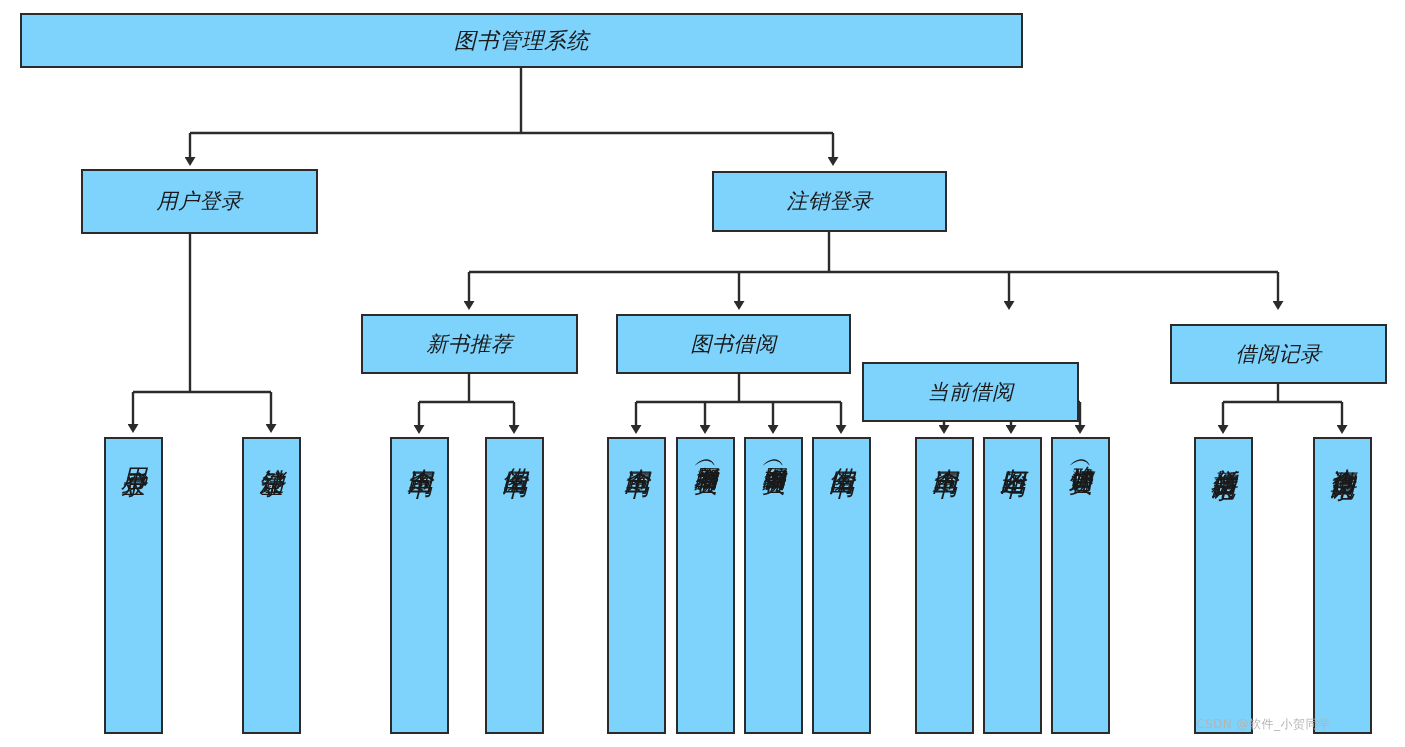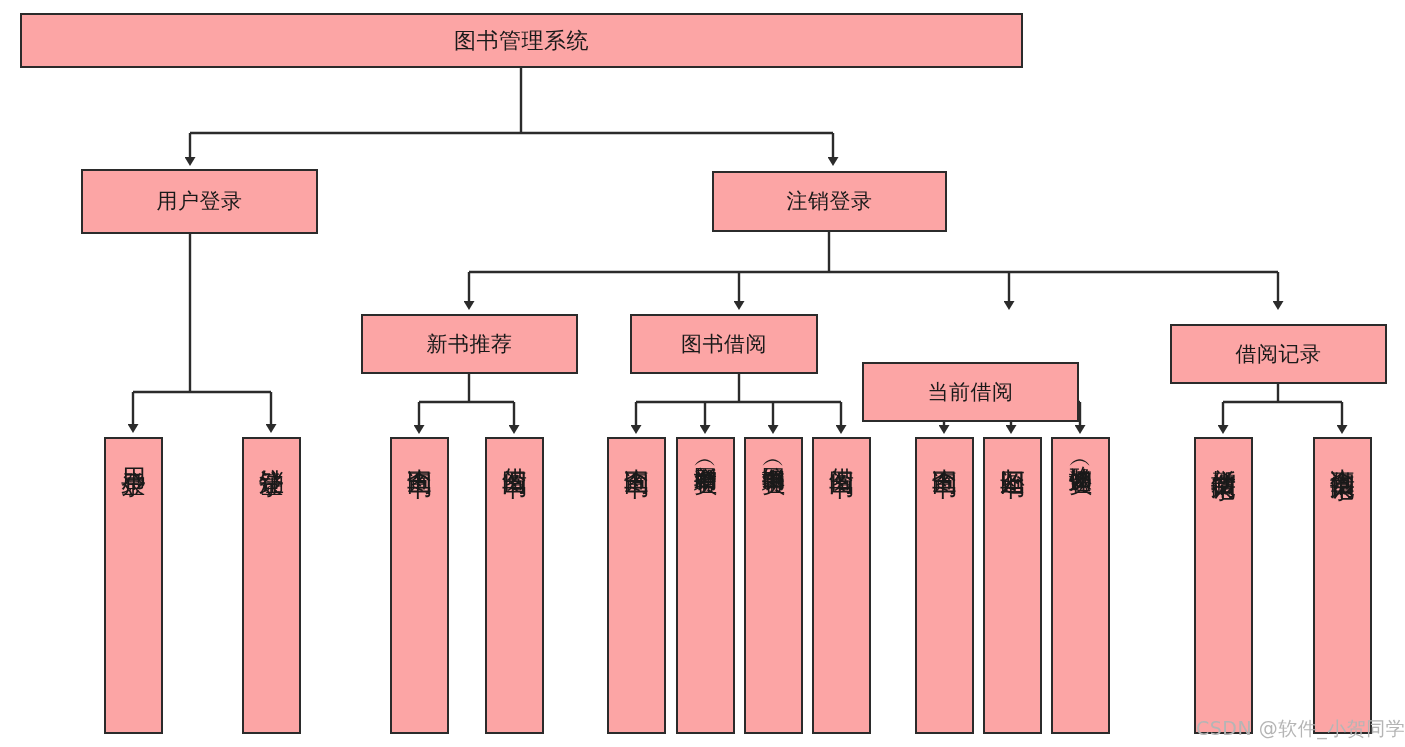--- a/index.html
+++ b/index.html
@@ -23,27 +23,28 @@
     position: absolute;
     left: 0;
     top: 0;
     width: 1405px;
     height: 747px;
     pointer-events: none;
   }
   .node {
     position: absolute;
     box-sizing: border-box;
-    background: #fca5a5;
+    background: #7dd3fc;
     border: 2px solid #2b2b2b;
     display: flex;
     align-items: center;
     justify-content: center;
     text-align: center;
     z-index: 3;
+    font-style: italic;
   }
   .node .label {
     display: block;
     line-height: 1.18;
     letter-spacing: 0.5px;
     color: #1a1a1a;
   }
   
   .node.horiz .label {
     font-size: 21px;
@@ -65,21 +66,21 @@
     letter-spacing: 2px;
     white-space: nowrap;
     text-align: left;
   }
   .node.vert.narrowtext .label {
     font-size: 23px;
     letter-spacing: 1px;
   }
   .watermark {
     position: absolute;
-    font-size: 19px;
+    font-size: 12px;
     color: #b5b5b5;
     white-space: nowrap;
     z-index: 5;
     letter-spacing: 0.5px;
   }
 </style>
 </head>
 <body>
 
 <div id="canvas">
@@ -141,21 +142,21 @@
   <div class="node horiz" style="left:81px; top:169px; width:237px; height:65px;">
     <span class="label">用户登录</span>
   </div>
   <div class="node horiz" style="left:712px; top:171px; width:235px; height:61px;">
     <span class="label">注销登录</span>
   </div>
 
   <div class="node horiz" style="left:361px; top:314px; width:217px; height:60px;">
     <span class="label">新书推荐</span>
   </div>
-  <div class="node horiz" style="left:630px; top:314px; width:188px; height:60px;">
+  <div class="node horiz" style="left:616px; top:314px; width:235px; height:60px;">
     <span class="label">图书借阅</span>
   </div>
   <div class="node horiz" style="left:862px; top:314px; width:217px; height:60px;margin-top:48px;">
     <span class="label">当前借阅</span>
   </div>
   <div class="node horiz" style="left:1170px; top:324px; width:217px; height:60px;">
     <span class="label">借阅记录</span>
   </div>
 
   <div class="node vert" style="left:104px; top:437px; width:59px; height:297px;">

